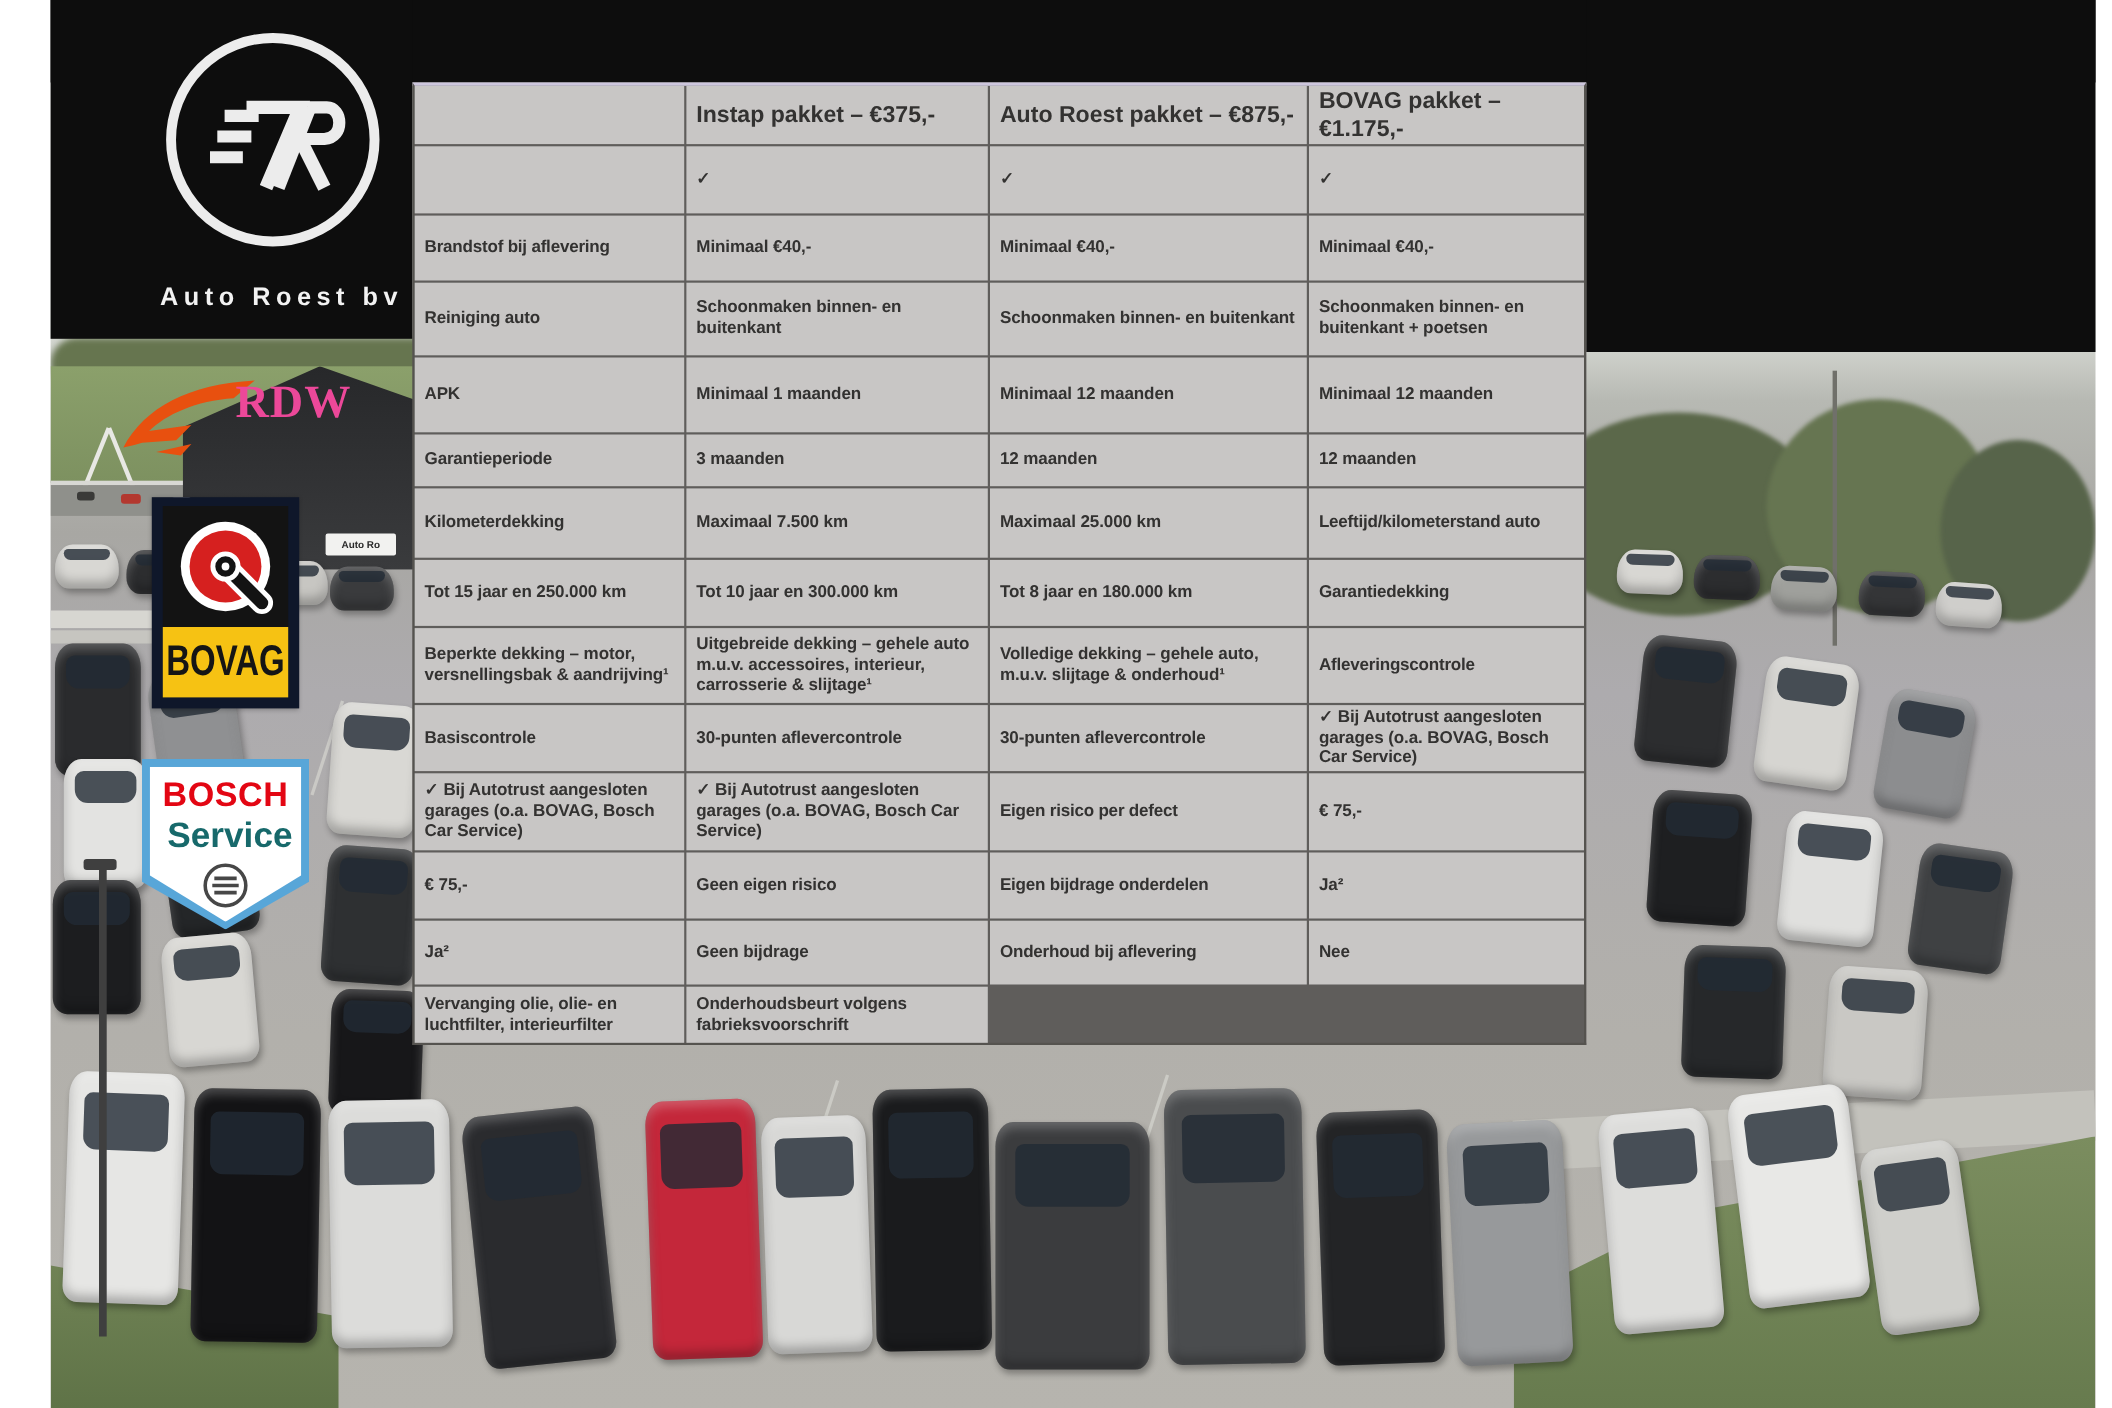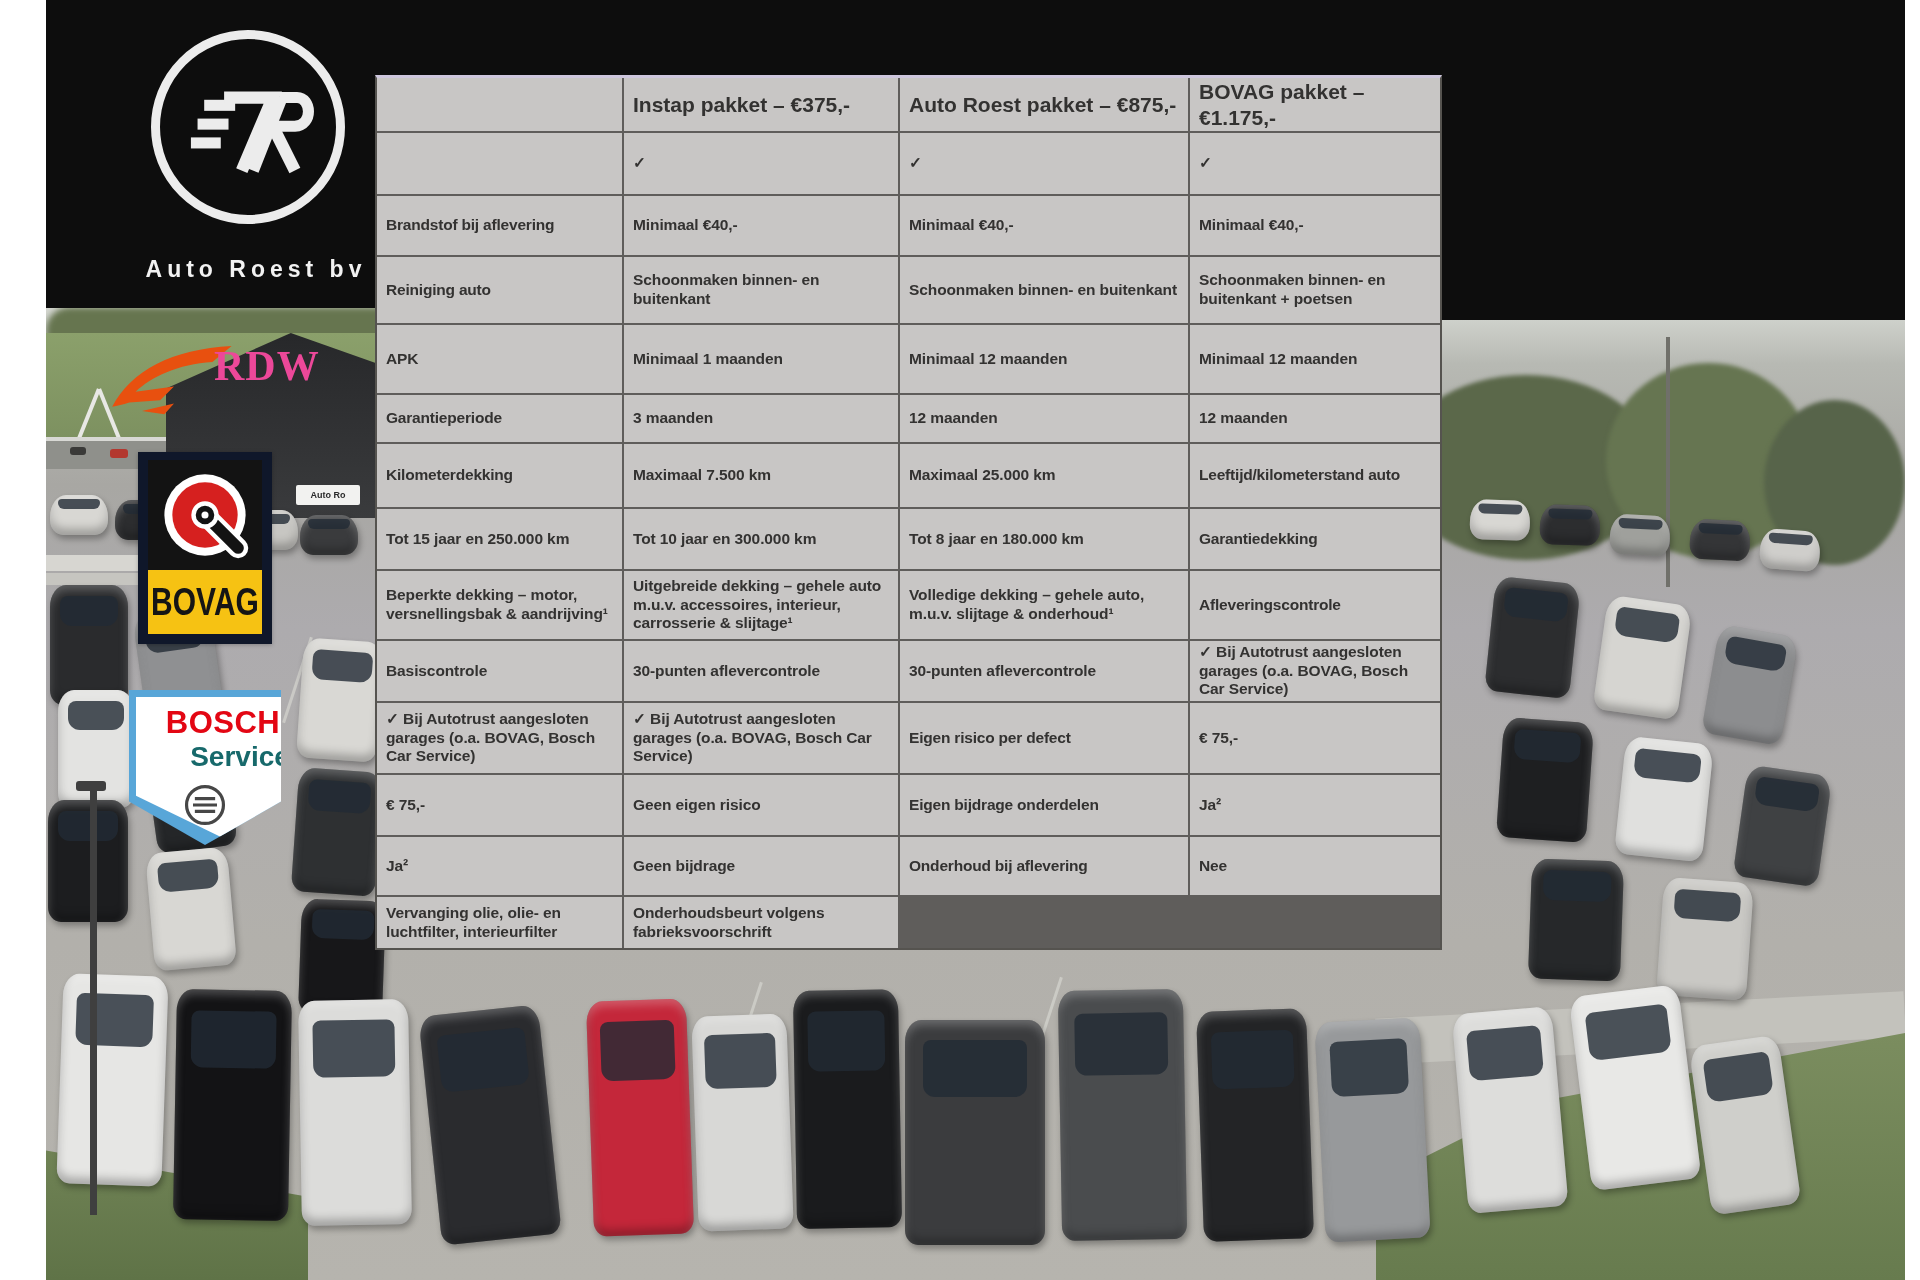--- a/index.html
+++ b/index.html
@@ -65,24 +65,24 @@
   .bovag-black{position:absolute;left:10px;top:8px;width:114px;height:110px;background:#131313;}
   .bovag-black svg{position:absolute;left:4px;top:2px;width:106px;height:106px;}
   .bovag-yellow{position:absolute;left:10px;top:118px;width:114px;height:64px;display:flex;align-items:center;
                 justify-content:center;background:var(--bovag-yellow,#f6c213);}
   .bovag-yellow span{font-size:30px;font-weight:bold;color:#151515;transform:scaleY(1.3);letter-spacing:0;}
 
   
   .bosch{position:absolute;left:129px;top:690px;width:152px;height:155px;z-index:8;
          background:var(--bosch-blue,#58a6d8);clip-path:polygon(0 0,100% 0,100% 72%,50% 100%,0 72%);}
   .bosch-inner{position:absolute;left:7px;top:7px;width:138px;height:141px;background:#ffffff;
-         clip-path:polygon(0 0,100% 0,100% 70%,50% 100%,0 70%);padding-left:36px;}
+         clip-path:polygon(0 0,100% 0,100% 70%,50% 100%,0 70%);}
   .bosch-line1{position:absolute;left:0;top:8px;width:100%;text-align:center;font-size:31px;font-weight:bold;
          color:var(--bosch-red,#e30613);letter-spacing:.5px;}
-  .bosch-line2{position:absolute;left:17px;top:44px;width:100%;text-align:center;font-size:28px;font-weight:bold;
+  .bosch-line2{position:absolute;left:4px;top:44px;width:100%;text-align:center;font-size:32px;font-weight:bold;
          color:var(--bosch-teal,#17696b);}
   .bosch-inner svg{position:absolute;left:45px;top:84px;width:48px;height:48px;}
 
   
   .pkg-table{position:absolute;left:375px;top:75px;z-index:7;display:grid;
      grid-template-columns:245px 274px 288px 250px;
      grid-template-rows:53px 61px 59px 66px 68px 47px 63px 60px 68px 60px 70px 60px 58px 51px;
      gap:2px;background:var(--table-line,#5f5d5b);
      border:2px solid #55534f;border-top:3px solid var(--table-top-edge,#cdc6dd);}
   .cell{background:var(--table-bg,#c8c6c5);display:flex;align-items:center;

